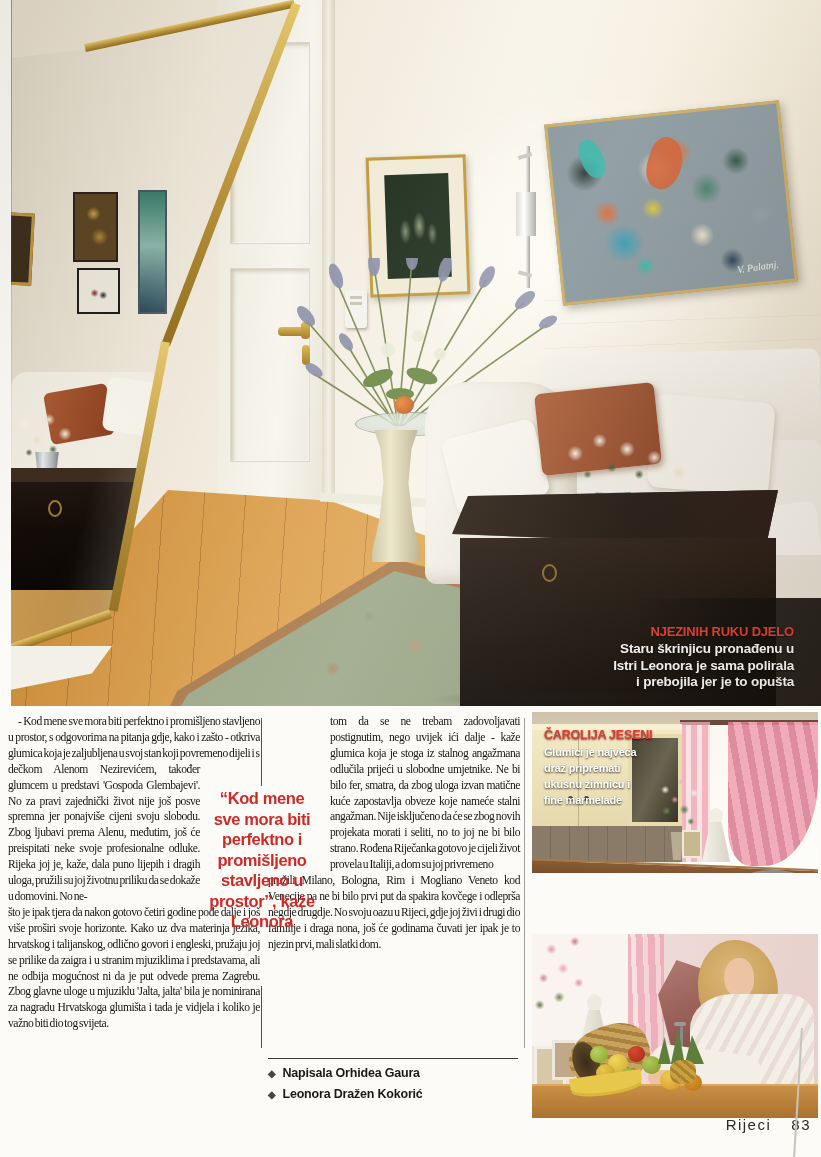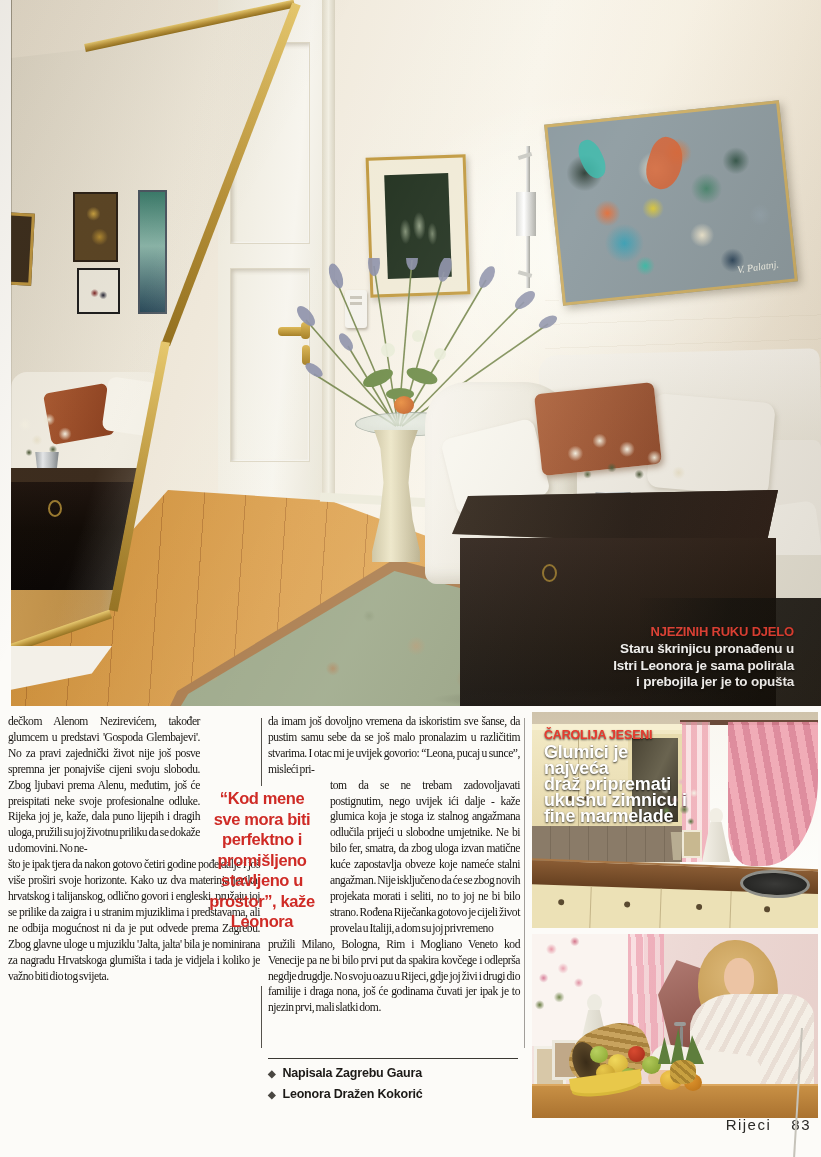--- a/index.html
+++ b/index.html
@@ -61,21 +61,21 @@
         color:#cf2b26;white-space:pre-line;letter-spacing:-.4px;}
   .vrule{position:absolute;width:1px;background:#55524c;}
   .credits{position:absolute;left:268px;top:1058px;width:252px;font-family:"Liberation Sans",sans-serif;}
   .credit-row{display:flex;align-items:baseline;gap:7px;font-weight:bold;font-size:12.5px;
         letter-spacing:-.2px;color:#1c1a17;margin-top:7px;}
   .diamond{font-size:10px;color:#4a4742;}
   .credits-rule{height:1px;background:#3a3833;width:250px;}
   .footer{position:absolute;left:690px;top:1116px;width:121px;display:flex;justify-content:flex-end;
         gap:20px;font-family:"Liberation Sans",sans-serif;font-size:15px;color:#2b2a27;letter-spacing:1.5px;}
   
-  .photo-kitchen{position:absolute;left:532px;top:712px;width:286px;height:216px;overflow:hidden;
+  .photo-kitchen{position:absolute;left:532px;top:712px;width:286px;height:161px;overflow:hidden;
         background:linear-gradient(#cfc3ab,#e3d9c3 40%,#efe8d6);}
   .photo-woman{position:absolute;left:532px;top:934px;width:286px;height:184px;overflow:hidden;
         background:linear-gradient(105deg,#f4e4e0,#ecd8d4 50%,#e7cfca);}
   .page-curl{position:absolute;left:801px;top:1028px;width:2px;height:132px;background:#c6c3ba;
         transform:rotate(3.5deg);transform-origin:top center;}
 </style>
 </head>
 <body>
 
 <div class="page">
@@ -261,47 +261,47 @@
 i prebojila jer je to opušta</div>
     </div>
 
     <div class="abs" style="left:0;top:0;width:11px;height:706px;background:#fcfbf8;"></div>
     <div class="abs" style="left:11px;top:0;width:1px;height:706px;background:linear-gradient(rgba(90,85,70,.55),rgba(90,85,70,0) 70%);"></div>
   </section>
 
   <section>
 
     <div class="abs body-text" style="left:8px;top:714px;width:252px;">
+      <p style="text-indent:10px;">- Kod mene sve mora biti perfektno i promišljeno stavljeno u prostor, s odgovorima na pitanja gdje, kako i zašto - otkriva glumica koja je zaljubljena u svoj stan koji povremeno dijeli i s</p>
       <p style="width:192px;">dečkom Alenom Nezirevićem, također glumcem u predstavi 'Gospoda Glembajevi'. No za pravi zajednički život nije još posve spremna jer ponajviše cijeni svoju slobodu. Zbog ljubavi prema Alenu, međutim, još će preispitati neke svoje profesionalne odluke. Rijeka joj je, kaže, dala puno lijepih i dragih uloga, pružili su joj životnu priliku da se dokaže u domovini. No ne-</p>
       <p>što je ipak tjera da nakon gotovo četiri godine pođe dalje i još više proširi svoje horizonte. Kako uz dva materinja jezika, hrvatskog i talijanskog, odlično govori i engleski, pružaju joj se prilike da zaigra i u stranim mjuziklima i predstavama, ali ne odbija mogućnost ni da je put odvede prema Zagrebu. Zbog glavne uloge u mjuziklu 'Jalta, jalta' bila je nominirana za nagradu Hrvatskoga glumišta i tada je vidjela i koliko je važno biti dio tog svijeta.</p>
     </div>
 
     <div class="abs body-text" style="left:268px;top:714px;width:252px;">
-      <p>da imam još dovoljno vremena da iskoristim sve šanse, da pustim samu sebe da se još malo pronalazim u različitim stvarima. I otac mi je uvijek govorio: “Leona, pucaj u sunce”, misleći pri-</p>
       <p style="width:190px;margin-left:62px;">tom da se ne trebam zadovoljavati postignutim, nego uvijek ići dalje - kaže glumica koja je stoga iz stalnog angažmana odlučila prijeći u slobodne umjetnike. Ne bi bilo fer, smatra, da zbog uloga izvan matične kuće zapostavlja obveze koje nameće stalni angažman. Nije isključeno da će se zbog novih projekata morati i seliti, no to joj ne bi bilo strano. Rođena Riječanka gotovo je cijeli život provela u Italiji, a dom su joj privremeno</p>
       <p>pružili Milano, Bologna, Rim i Mogliano Veneto kod Venecije pa ne bi bilo prvi put da spakira kovčege i odleprša negdje drugdje. No svoju oazu u Rijeci, gdje joj živi i drugi dio familije i draga nona, još će godinama čuvati jer ipak je to njezin prvi, mali slatki dom.</p>
     </div>
 
     <div class="pull-quote">“Kod mene
 sve mora biti
 perfektno i
 promišljeno
 stavljeno u
 prostor”, kaže
 Leonora</div>
 
     <div class="vrule" style="left:261px;top:718px;height:68px;"></div>
     <div class="vrule" style="left:261px;top:986px;height:62px;"></div>
     <div class="vrule" style="left:524px;top:718px;height:330px;opacity:.55;"></div>
 
     <div class="credits">
       <div class="credits-rule"></div>
       <div class="credit-row">
         <span class="diamond">◆</span>
-        <span>Napisala Zagrebu Gaura</span>
+        <span>Napisala Orhidea Gaura</span>
       </div>
       <div class="credit-row">
         <span class="diamond">◆</span>
         <span>Leonora Dražen Kokorić</span>
       </div>
     </div>
   </section>
 
   <aside>
 
@@ -344,21 +344,21 @@
            radial-gradient(circle 7px at 32% 62%,#6a8a4c,transparent 60%),
            radial-gradient(circle 6px at 70% 78%,#54703c,transparent 60%);"></div>
       <div class="abs" style="left:136px;top:120px;width:18px;height:28px;background:#b8ad92;clip-path:polygon(15% 0,85% 0,72% 100%,28% 100%);"></div>
       <div class="abs" style="left:170px;top:96px;width:28px;height:54px;">
         <div style="position:absolute;left:7px;top:0;width:14px;height:16px;border-radius:50%;background:#f1eee4;"></div>
         <div style="position:absolute;left:0;top:14px;width:28px;height:40px;background:linear-gradient(90deg,#f4f1e8,#d8d4c6);clip-path:polygon(30% 0,70% 0,100% 100%,0 100%);"></div>
       </div>
       <div class="abs" style="left:150px;top:118px;width:16px;height:24px;background:#c8b890;border:2px solid #f0ead8;"></div>
       <div class="abs photo-cap" style="left:12px;top:16px;width:150px;">
         <div class="cap-red" style="font-size:12.5px;margin-bottom:2px;">ČAROLIJA JESENI</div>
-        <div class="cap-white" style="font-size:18px;line-height:16px;">Glumici je najveća
+        <div class="cap-white" style="font-size:11px;line-height:16px;">Glumici je najveća
 draž pripremati
 ukusnu zimnicu i
 fine marmelade</div>
       </div>
     </div>
 
     <div class="photo-woman">
       <div class="abs" style="left:0;top:0;width:112px;height:112px;background:#faf4f0;"></div>
       <div class="abs" style="left:-4px;top:-4px;width:78px;height:96px;background:
            radial-gradient(circle 9px at 30% 20%,#e89aa8,transparent 60%),

